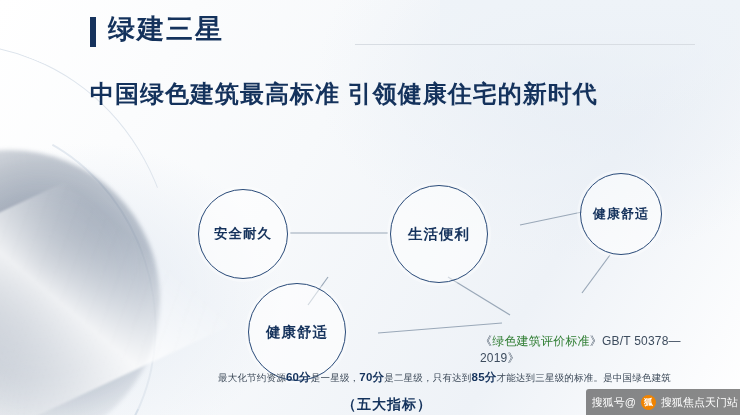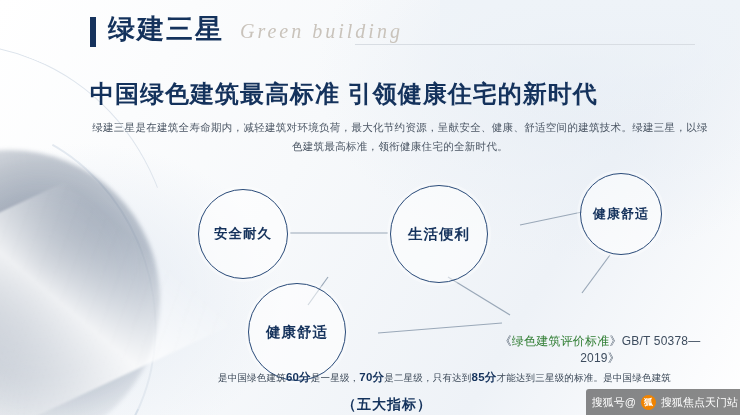--- a/index.html
+++ b/index.html
@@ -8,21 +8,20 @@
     font-family:"Liberation Sans","DejaVu Sans",sans-serif;
     background:#ffffff;
     position:relative;
   }
   #page{
     position:absolute;left:0;top:0;width:740px;height:415px;overflow:hidden;
     background:
       radial-gradient(ellipse 420px 300px at 78% 18%, rgba(232,238,245,.95) 0%, rgba(255,255,255,0) 62%),
       radial-gradient(ellipse 300px 240px at 12% 72%, rgba(226,233,242,.9) 0%, rgba(255,255,255,0) 65%),
       linear-gradient(120deg,#ffffff 0%,#f7f9fb 40%,#eef2f7 72%,#ffffff 100%);
-    text-align: center;
   }
   
   .swoosh{position:absolute;border-radius:50%;border-style:solid;border-color:transparent;pointer-events:none;}
   .sw1{left:-270px;top:-80px;width:430px;height:560px;border-width:2px;border-left-color:#dfe6ee;border-top-color:#e8edf3;transform:rotate(-12deg);}
   .sw2{left:-250px;top:-30px;width:420px;height:530px;border-width:3px;border-left-color:#cfd9e4;border-bottom-color:#e6ebf1;transform:rotate(8deg);}
   .sw3{left:-300px;top:40px;width:470px;height:520px;border-width:1px;border-left-color:#b9c6d6;border-top-color:#dde4ec;transform:rotate(22deg);}
   .sw4{left:-180px;top:120px;width:330px;height:380px;border-width:2px;border-right-color:#e3e9f0;border-bottom-color:#d7e0ea;transform:rotate(-18deg);}
   .darkblob{
     position:absolute;left:-140px;top:150px;width:300px;height:300px;border-radius:50%;
     background:radial-gradient(circle at 60% 40%, rgba(35,55,85,.55) 0%, rgba(35,55,85,.28) 42%, rgba(255,255,255,0) 70%);
@@ -87,25 +86,23 @@
   <div class="swoosh sw2"></div>
   <div class="swoosh sw3"></div>
   <div class="swoosh sw4"></div>
   <div class="darkblob"></div>
   <div class="lightstreak"></div>
 
   <div class="hdr">
     <div class="hdr-bar"></div>
     <div class="hdr-title">绿建三星</div>
   </div>
-  <div class="hdr-sub">Green building</div>
   <div class="hdr-rule"></div>
 
   <div class="headline">中国绿色建筑最高标准  引领健康住宅的新时代</div>
-  <div class="desc">绿建三星是在建筑全寿命期内，减轻建筑对环境负荷，最大化节约资源，呈献安全、健康、舒适空间的建筑技术。绿建三星，以绿色建筑最高标准，领衔健康住宅的全新时代。</div>
 
   <div class="diagram">
     <svg class="lines">
       <line x1="200" y1="68" x2="298" y2="68" stroke="#9aa8b8" stroke-width="1.2"></line>
       <line x1="430" y1="60" x2="492" y2="47" stroke="#9aa8b8" stroke-width="1.2"></line>
       <line x1="358" y1="112" x2="420" y2="150" stroke="#9aa8b8" stroke-width="1.2"></line>
       <line x1="238" y1="112" x2="218" y2="140" stroke="#9aa8b8" stroke-width="1.2"></line>
       <line x1="288" y1="168" x2="412" y2="158" stroke="#9aa8b8" stroke-width="1.2"></line>
       <line x1="520" y1="90" x2="492" y2="128" stroke="#9aa8b8" stroke-width="1.2"></line>
     </svg>
@@ -123,21 +120,21 @@
       <span>健康舒适</span>
     </div>
 
     <div class="label-five">（五大指标）</div>
 
     <div class="standard">
       <span>《</span><span class="green">绿色建筑评价标准</span><span>》GB/T 50378—2019》</span>
     </div>
 
     <div class="footnote">
-      <span>是中国绿色建筑</span><b>60分</b><span>是一星级，</span><b>70分</b><span>是二星级，只有达到</span><b>85分</b><span>才能达到三星级的标准。是中国绿色建筑</span>
+      <span>最大化节约资源</span><b>60分</b><span>是一星级，</span><b>70分</b><span>是二星级，只有达到</span><b>85分</b><span>才能达到三星级的标准。是中国绿色建筑</span>
     </div>
   </div>
 
   <div class="wm">
     <span>搜狐号@</span>
     <span class="wm-ico">狐</span>
     <span>搜狐焦点天门站</span>
   </div>
 
 </div>

